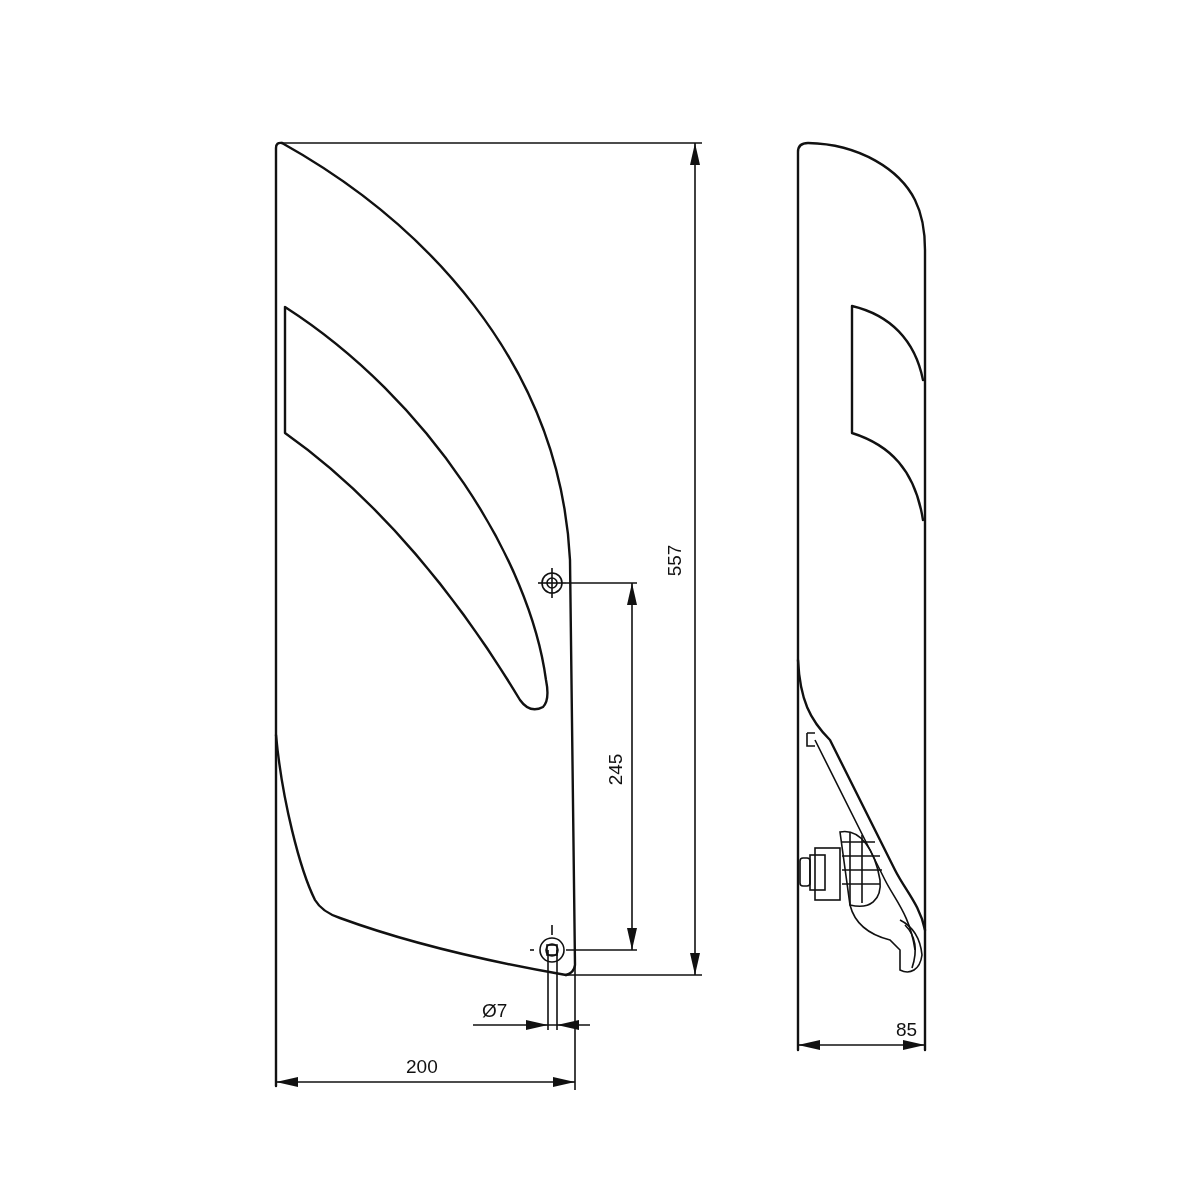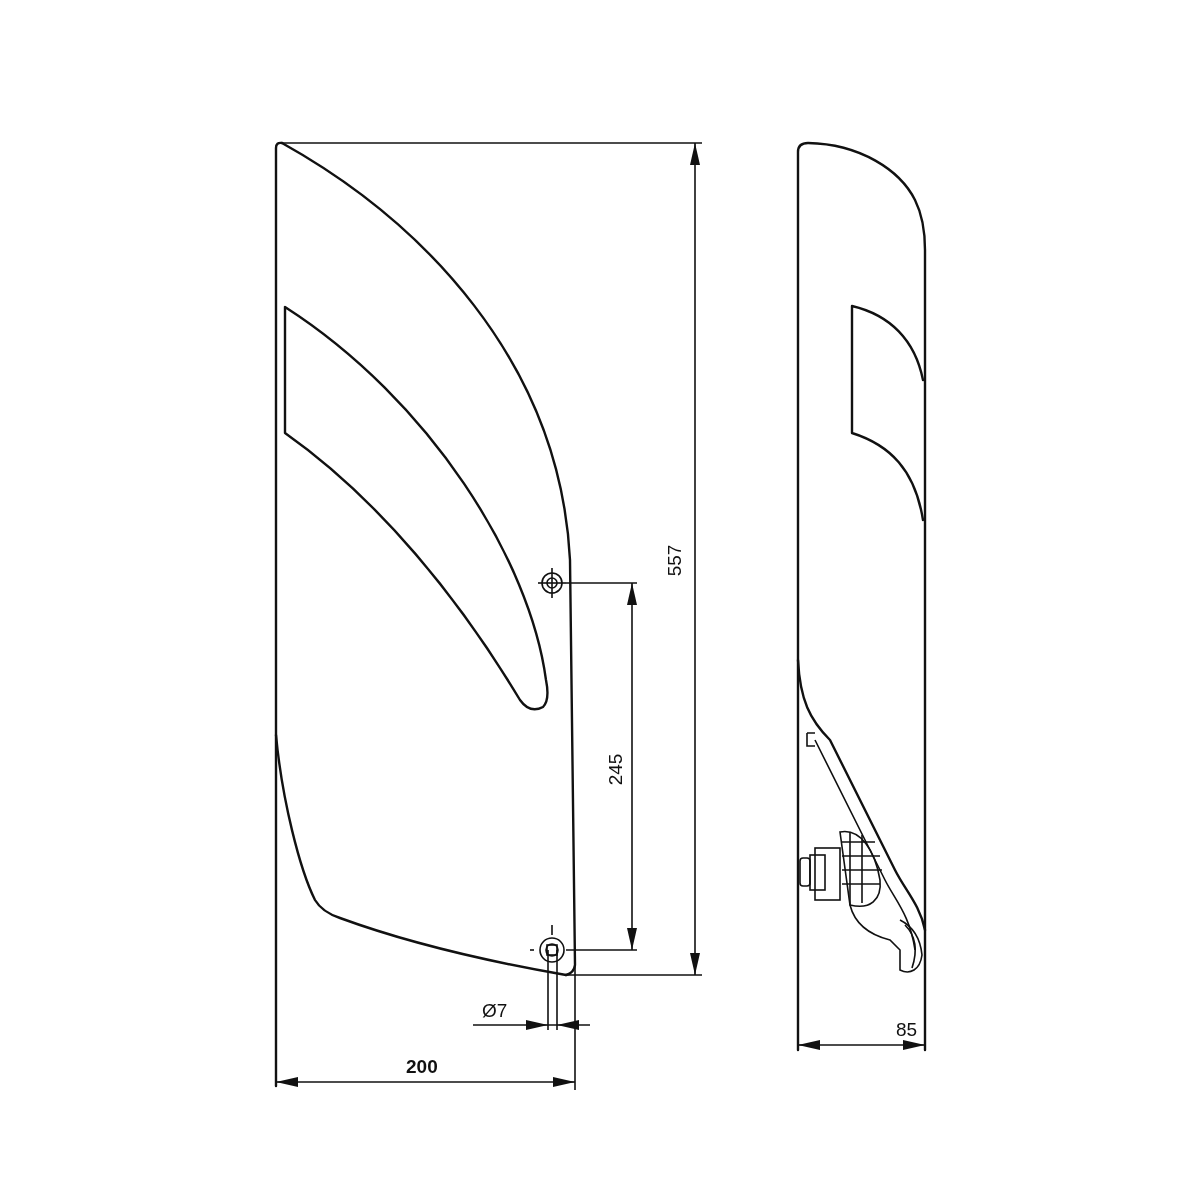--- a/index.html
+++ b/index.html
@@ -106,14 +106,14 @@
   <g>
     <line class="dim" x1="798" y1="1045" x2="925" y2="1045"></line>
     <polygon class="arrow" points="798,1045 820,1040 820,1050"></polygon>
     <polygon class="arrow" points="925,1045 903,1040 903,1050"></polygon>
   </g>
 </svg>
 
 <div class="label rot" style="left:659px; top:551px;">557</div>
 <div class="label rot" style="left:600px; top:760px;">245</div>
 <div class="label" style="left:482px; top:1001px;text-align:center;">Ø7</div>
-<div class="label" style="left:406px; top:1057px;font-weight:bold;">200</div>
+<div class="label" style="left:406px; top:1057px;">200</div>
 <div class="label" style="left:849px; top:1020px;margin-left:47px;">85</div>
 
 </body></html>

